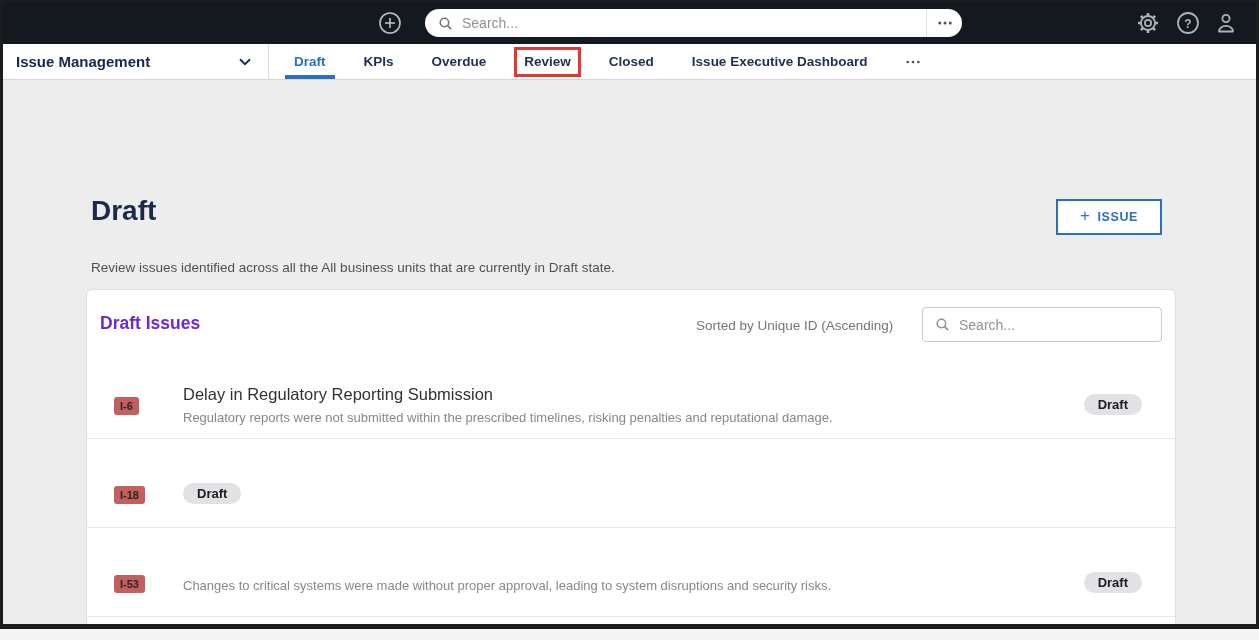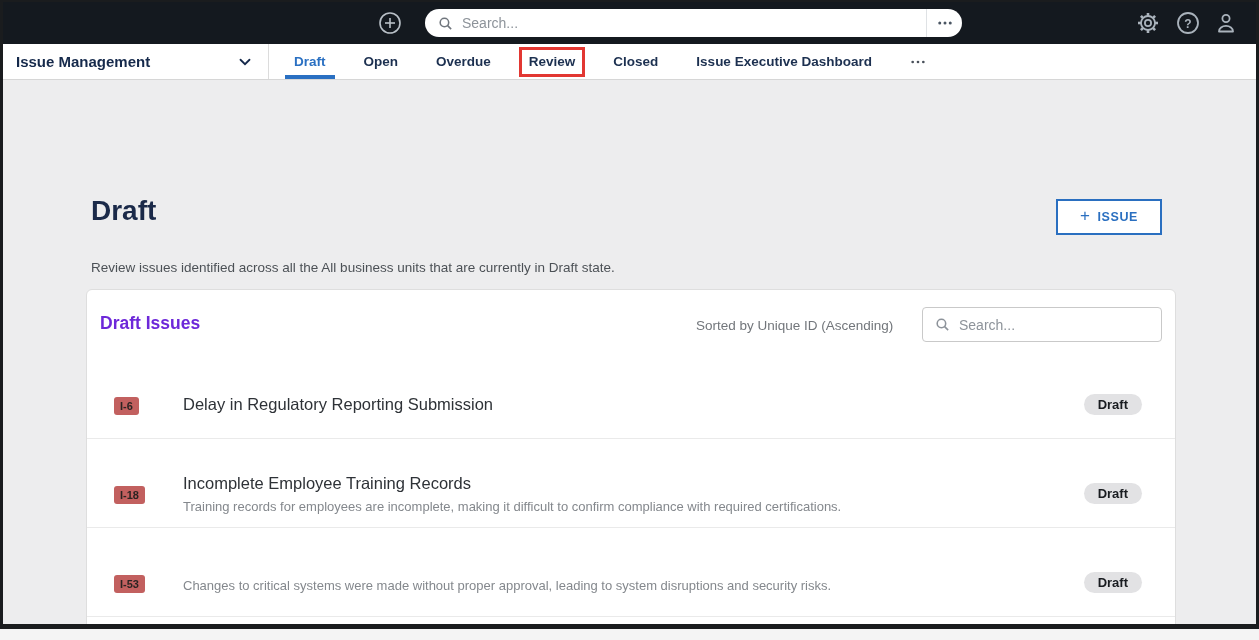--- a/index.html
+++ b/index.html
@@ -172,21 +172,21 @@
 
   <div class="navrow">
     <div class="app-switch">
       <span class="app-name">Issue Management</span>
       <svg width="18" height="18" viewBox="0 0 24 24" fill="none" stroke="#15294b" stroke-width="2.4" stroke-linecap="round">
         <polyline points="6 9 12 15 18 9"></polyline>
       </svg>
     </div>
     <div class="tabs">
       <div class="tab active">Draft</div>
-      <div class="tab">Open</div>
+      <div class="tab">KPIs</div>
       <div class="tab">Overdue</div>
       <div class="tab annotated">Review</div>
       <div class="tab">Closed</div>
       <div class="tab">Issue Executive Dashboard</div>
       <div class="tabs-more">
         <svg width="16" height="16" viewBox="0 0 24 24" fill="#49505a">
           <circle cx="4" cy="12" r="2"></circle>
             <circle cx="12" cy="12" r="2"></circle>
             <circle cx="20" cy="12" r="2"></circle>
         </svg>
@@ -216,31 +216,28 @@
       </div>
 
       <div class="rows">
 
         <div class="row">
           <div class="badge-col">
             <span class="badge">I-6</span>
           </div>
           <div class="row-main">
             <div class="row-title">Delay in Regulatory Reporting Submission</div>
+            <div class="row-desc">Regulatory reports were not submitted within the prescribed timelines, risking penalties and reputational damage.</div>
           </div>
           <span class="status-pill">Draft</span>
         </div>
 
         <div class="row">
           <div class="badge-col">
             <span class="badge">I-18</span>
-          </div>
-          <div class="row-main">
-            <div class="row-title">Incomplete Employee Training Records</div>
-            <div class="row-desc">Training records for employees are incomplete, making it difficult to confirm compliance with required certifications.</div>
           </div>
           <span class="status-pill">Draft</span>
         </div>
 
         <div class="row">
           <div class="badge-col">
             <span class="badge">I-53</span>
           </div>
           <div class="row-main">
             <div class="row-desc">Changes to critical systems were made without proper approval, leading to system disruptions and security risks.</div>

